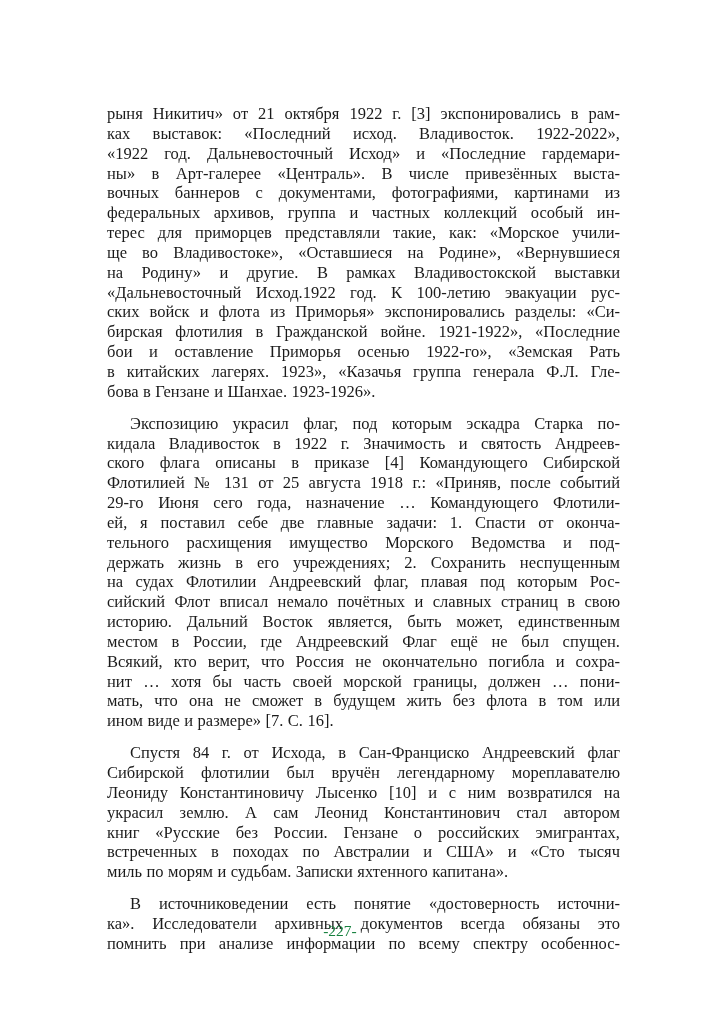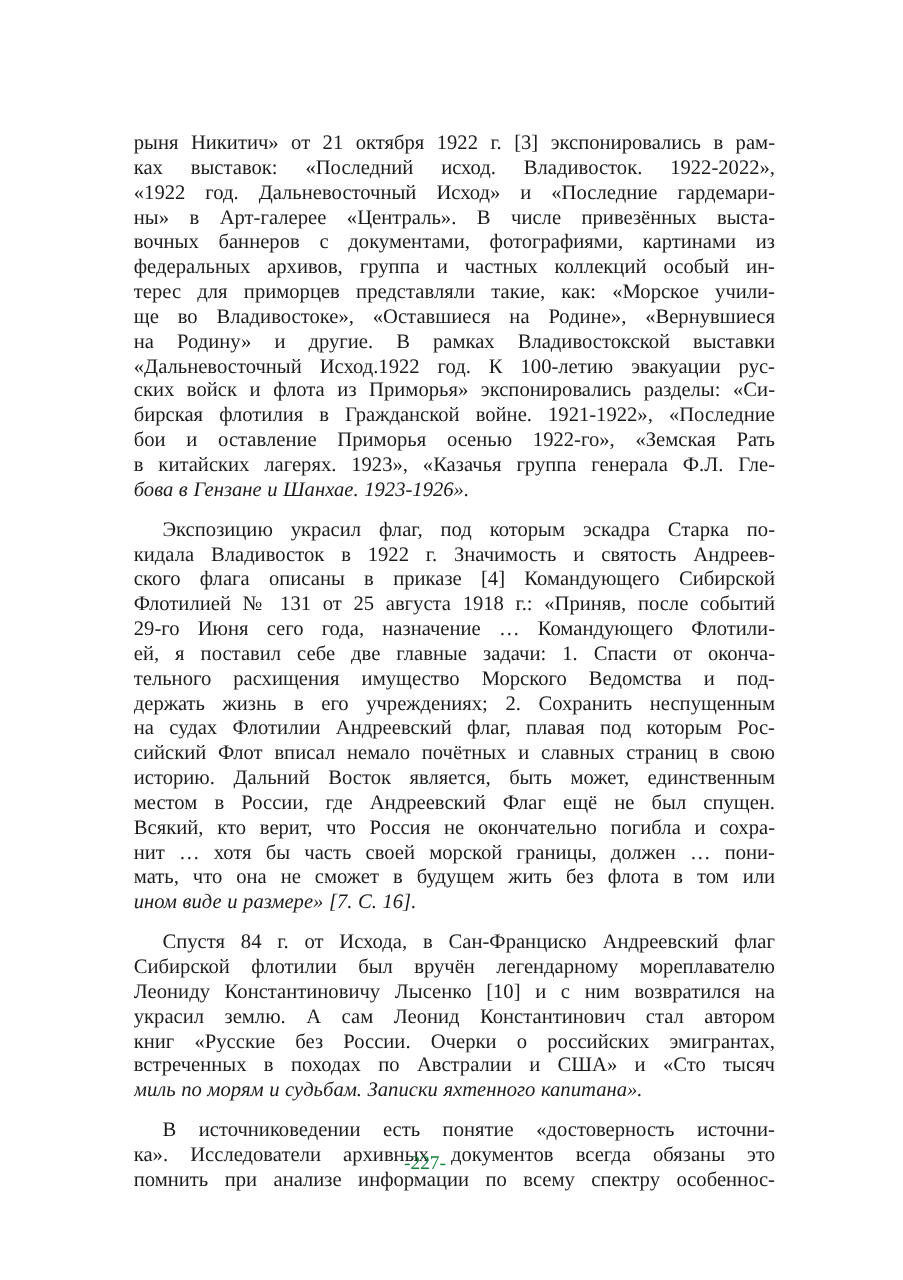--- a/index.html
+++ b/index.html
@@ -32,21 +32,20 @@
     height: 19.85px;
     overflow: hidden;
     text-align: justify;
     text-align-last: justify;
     word-spacing: 0.02em;
     white-space: normal;
   }
   .line.last {
     text-align: right;
     text-align-last: left;
-    font-style: italic;
   }
   .para.indent .line:first-child {
     text-indent: 23px;
   }
   .footer {
     position: absolute;
     top: 921px;
     left: 340px;
     transform: translateX(-50%);
     font-size: 15.5px;
@@ -92,21 +91,21 @@
         <div class="line">Всякий, кто верит, что Россия не окончательно погибла и сохра-</div>
         <div class="line">нит … хотя бы часть своей морской границы, должен … пони-</div>
         <div class="line">мать, что она не сможет в будущем жить без флота в том или</div>
         <div class="line last">ином виде и размере» [7. С. 16].</div>
       </div>
       <div class="para indent">
         <div class="line">Спустя 84 г. от Исхода, в Сан-Франциско Андреевский флаг</div>
         <div class="line">Сибирской флотилии был вручён легендарному мореплавателю</div>
         <div class="line">Леониду Константиновичу Лысенко [10] и с ним возвратился на</div>
         <div class="line">украсил землю. А сам Леонид Константинович стал автором</div>
-        <div class="line">книг «Русские без России. Очерки о российских эмигрантах,</div>
+        <div class="line">книг «Русские без России. Гензане о российских эмигрантах,</div>
         <div class="line">встреченных в походах по Австралии и США» и «Сто тысяч</div>
         <div class="line last">миль по морям и судьбам. Записки яхтенного капитана».</div>
       </div>
       <div class="para indent">
         <div class="line">В источниковедении есть понятие «достоверность источни-</div>
         <div class="line">ка». Исследователи архивных документов всегда обязаны это</div>
         <div class="line">помнить при анализе информации по всему спектру особеннос-</div>
       </div>
     </div>
   <div class="footer">-227-</div>

